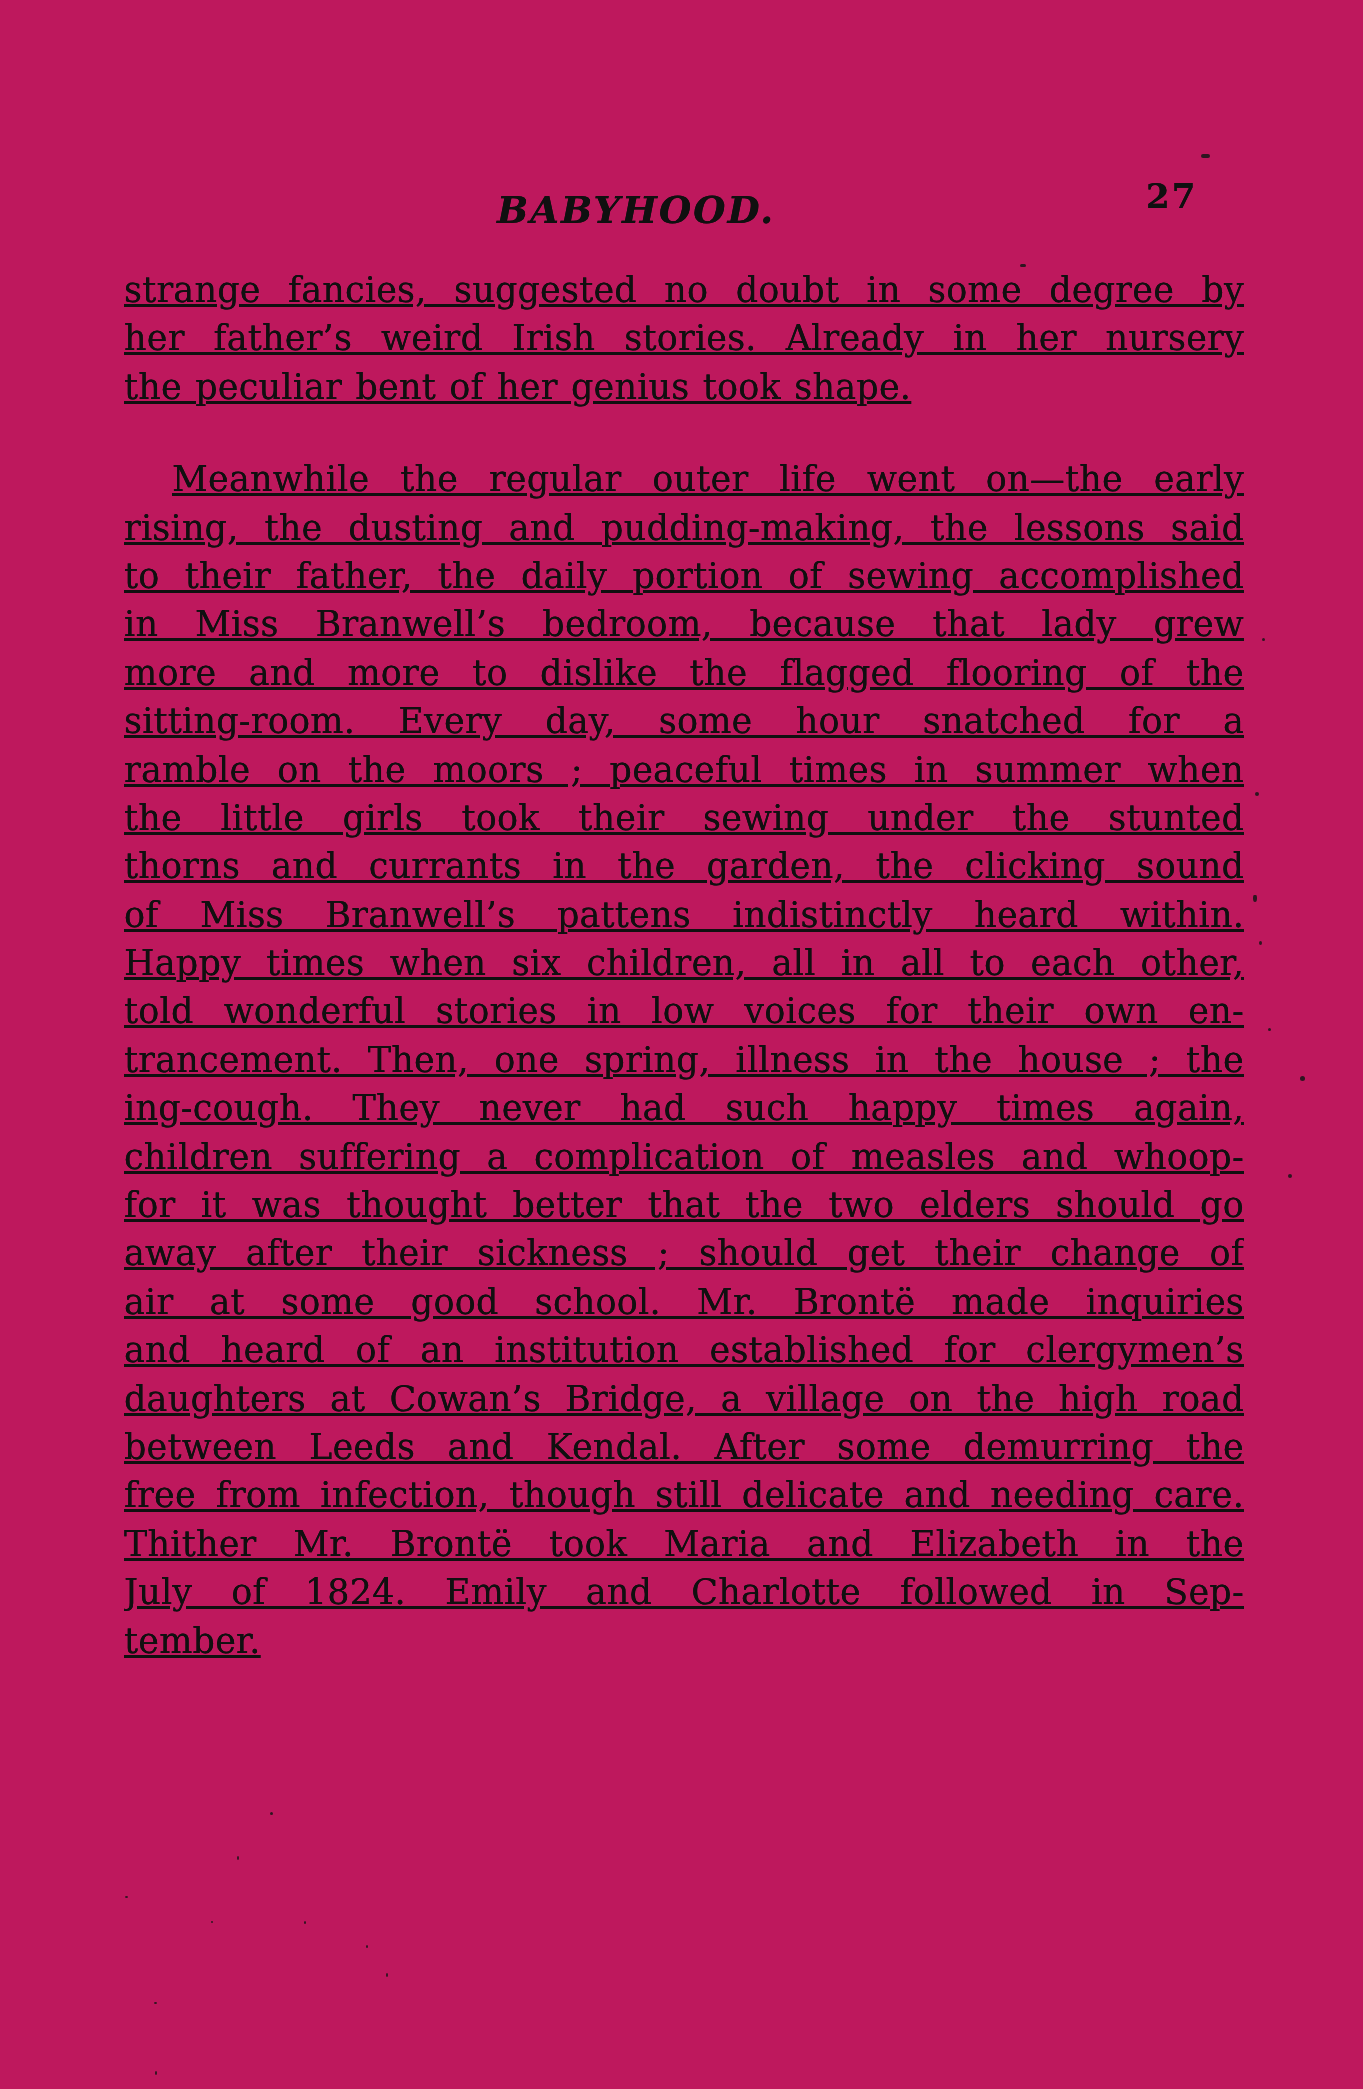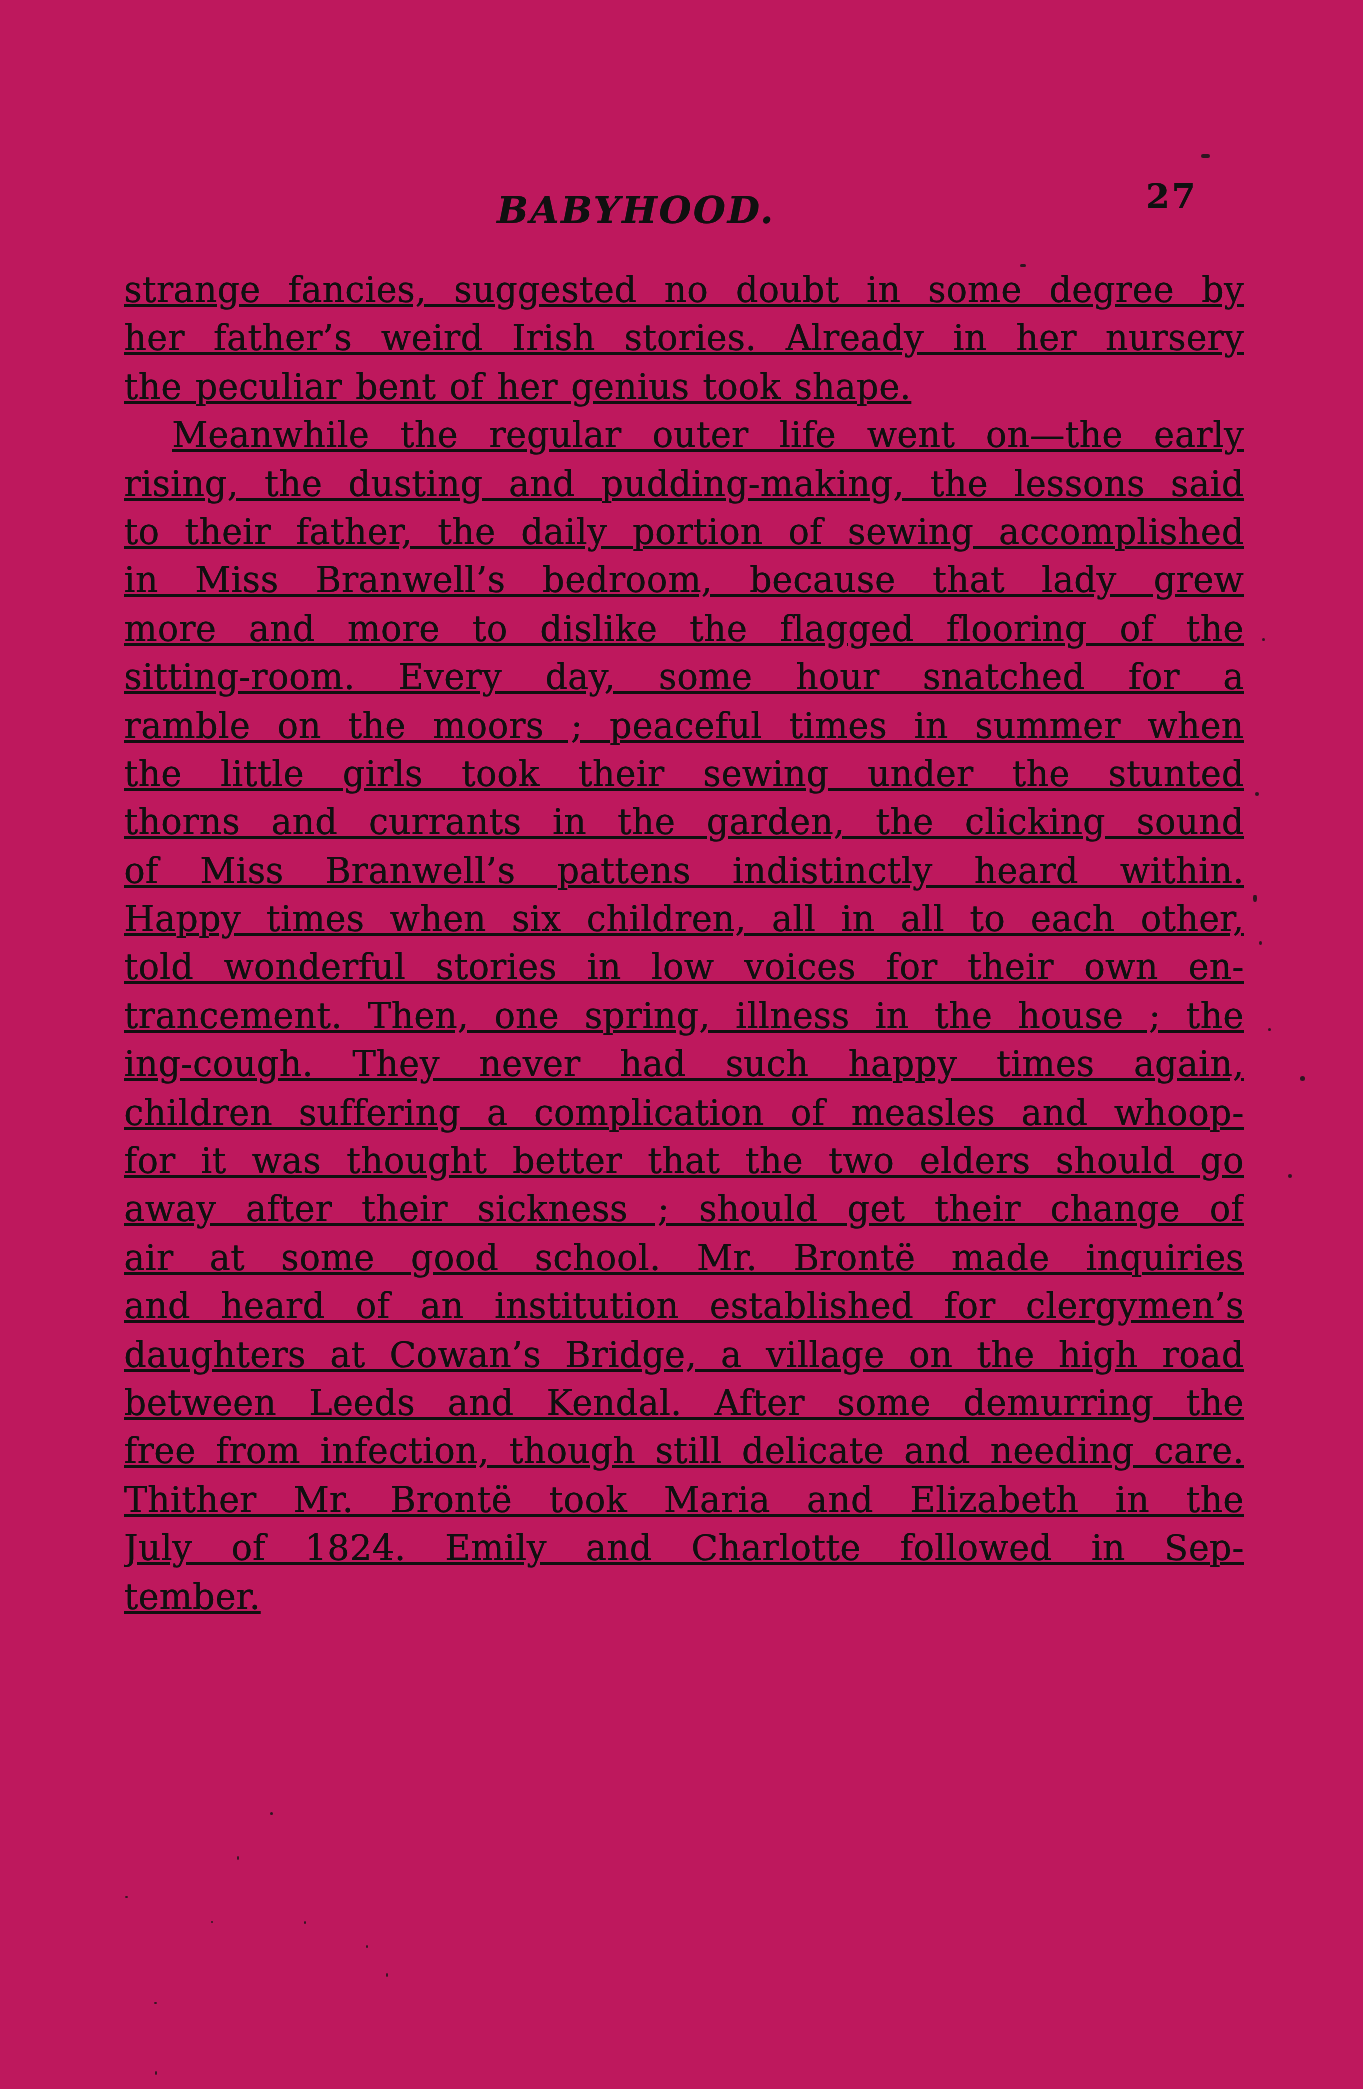--- a/index.html
+++ b/index.html
@@ -52,20 +52,21 @@
   .line {
     height: 48.4px;
     overflow: hidden;
     text-align: justify;
     text-align-last: justify;
     text-decoration: underline;
     -moz-text-align-last: justify;
   }
   .line.indent {
     text-indent: 48px;
+    margin-top: 44px;
   }
   .line.para-end {
     text-align-last: left;
     -moz-text-align-last: left;
   }
   .speck {
     position: absolute;
     background: #151515;
     border-radius: 50%;
     opacity: 0.85;

